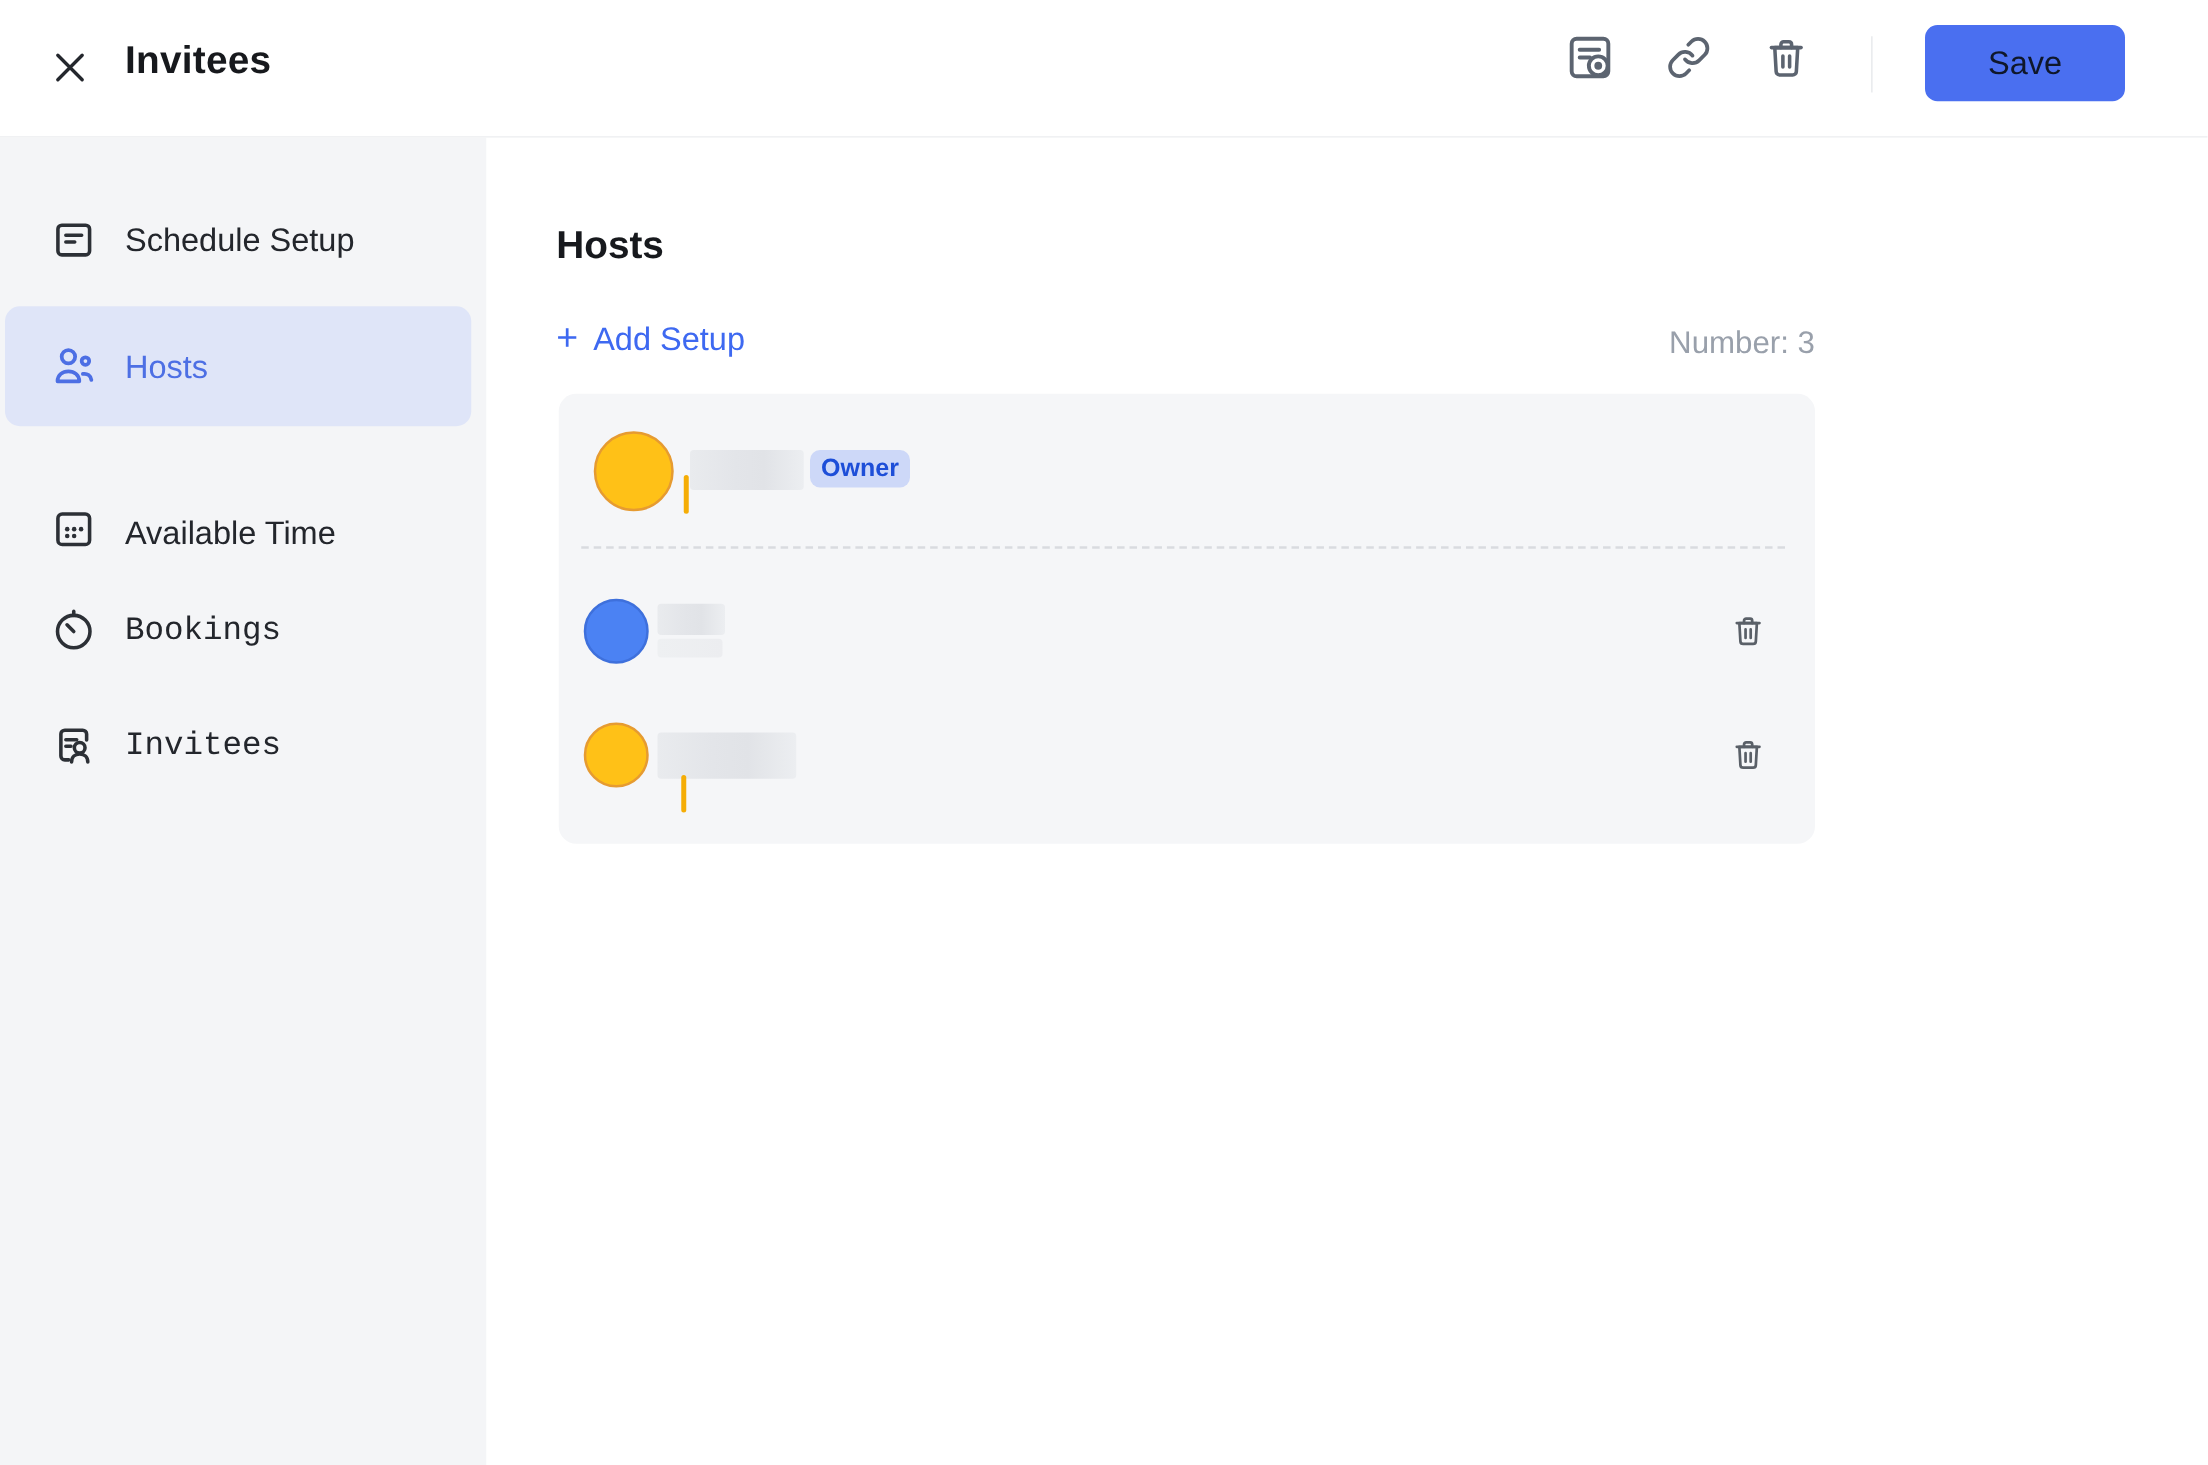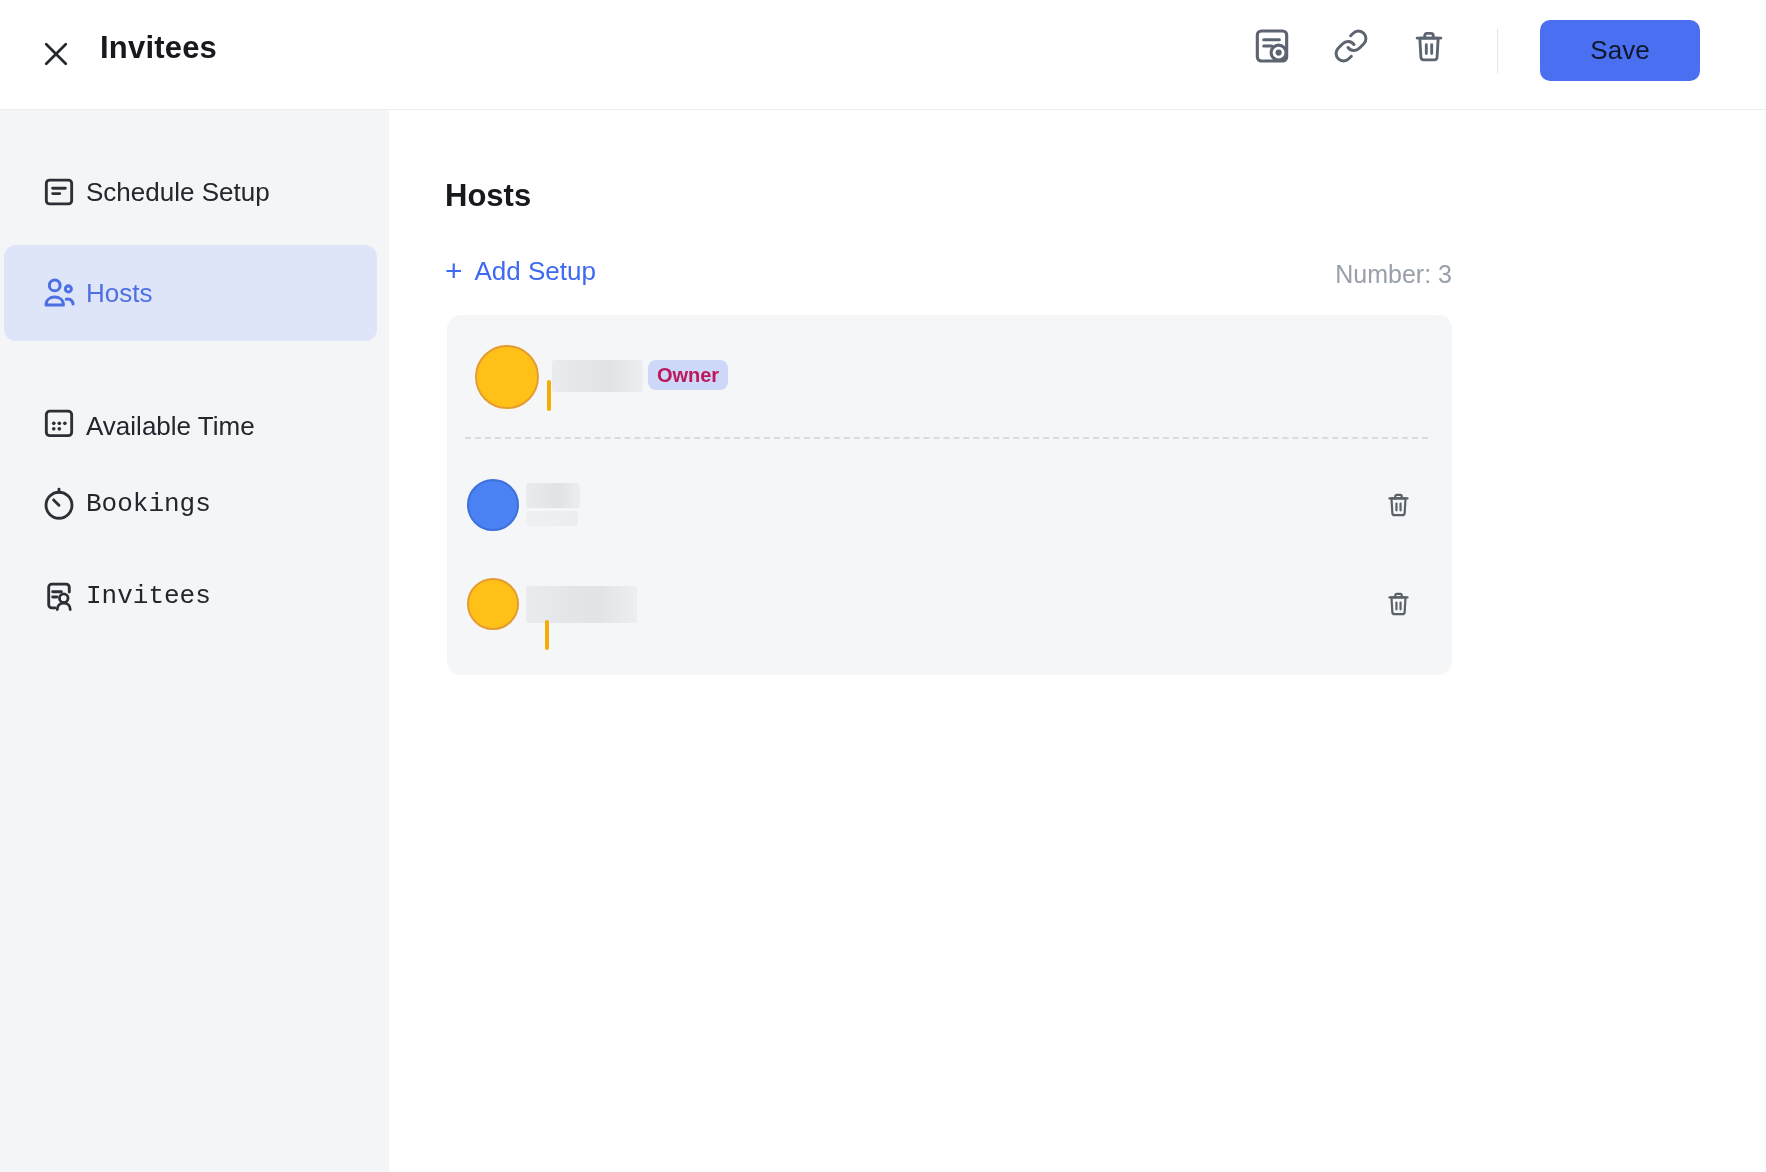--- a/index.html
+++ b/index.html
@@ -28,21 +28,21 @@
     color: #0f172a; font-size: 26px; font-family: inherit; cursor: pointer;
   }
 
   
   .sidebar {
     position: absolute; top: 110px; left: 0; width: 389px; height: 1062px;
     background: #f4f5f7;
   }
   .side-item {
     position: absolute; left: 4px; width: 373px; height: 96px;
-    display: flex; align-items: center; padding-left: 36px; gap: 8px;
+    display: flex; align-items: center; padding-left: 36px; gap: 22px;
     border-radius: 12px; cursor: pointer;
     font-size: 26px; color: #23262c;
   }
   .side-item.active { background: #dfe5f8; color: #4d6fe4; }
   .side-item svg { flex: 0 0 auto; }
 
   
   .main-title { left: 445px; top: 178px; font-size: 31px; font-weight: 700; }
   .add-hosts {
     left: 445px; top: 256px; display: flex; align-items: center; gap: 12px;
@@ -169,21 +169,21 @@
   </div>
 
   <div class="abs count-label">Number: 3</div>
 
   <div class="hosts-card">
 
     <div>
       <div class="avatar lg" style="left: 28px; top: 30px; background: rgb(255, 193, 23);"></div>
       <div class="redacted" style="left:105px; top:45px; width:91px; height:32px;"></div>
       <div class="tick" style="left:100px; top:65px; height:31px;"></div>
-      <div class="owner-badge" style="background: rgb(205, 216, 248); color: #be185d;">Owner</div>
+      <div class="owner-badge" style="background: rgb(205, 216, 248); color: #1d4ed8;">Owner</div>
     </div>
 
     <div class="dashed-sep"></div>
 
     <div>
       <div class="avatar sm" style="left: 20px; top: 164px; border: 2px solid rgb(62, 112, 220); background: rgb(75, 130, 243);"></div>
       <div class="redacted" style="left:79px; top:168px; width:54px; height:25px;"></div>
       <div class="redacted light" style="left:79px; top:196px; width:52px; height:15px;"></div>
       <div class="row-trash" style="top:174px;">
         <svg width="29" height="29" viewBox="0 0 24 24" fill="none" stroke="#5a6068" stroke-width="1.8" stroke-linecap="round" stroke-linejoin="round">

